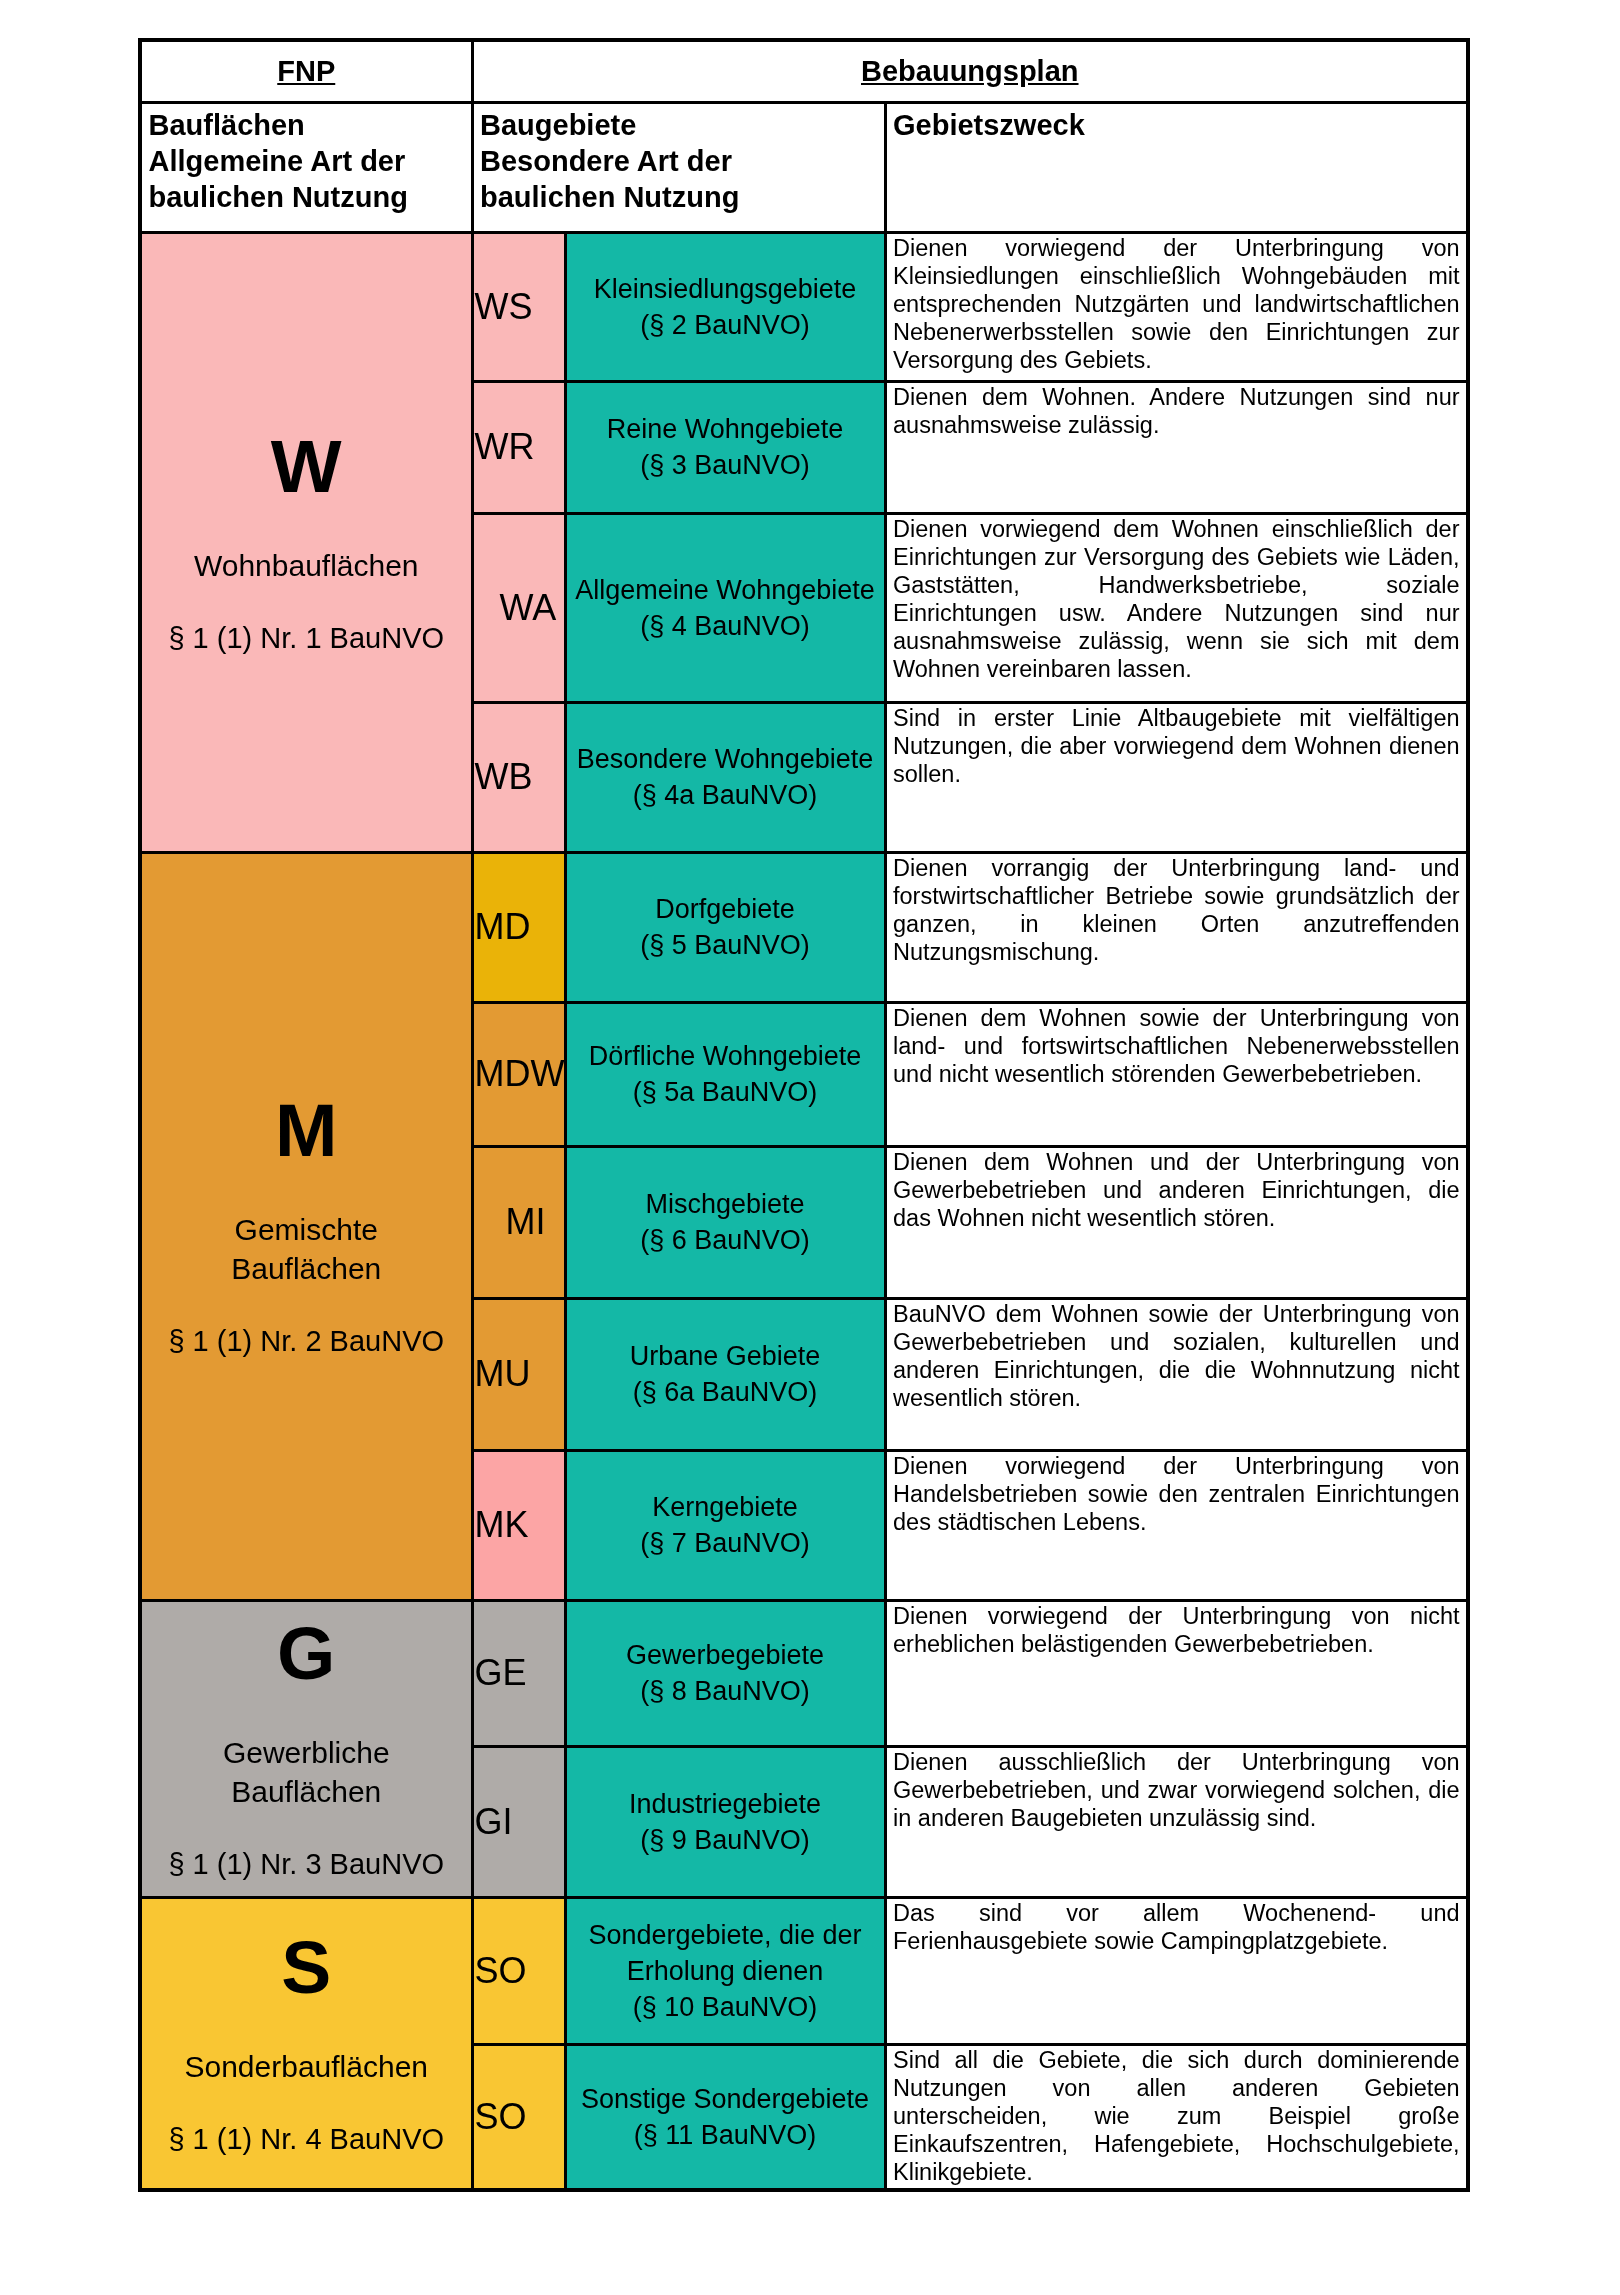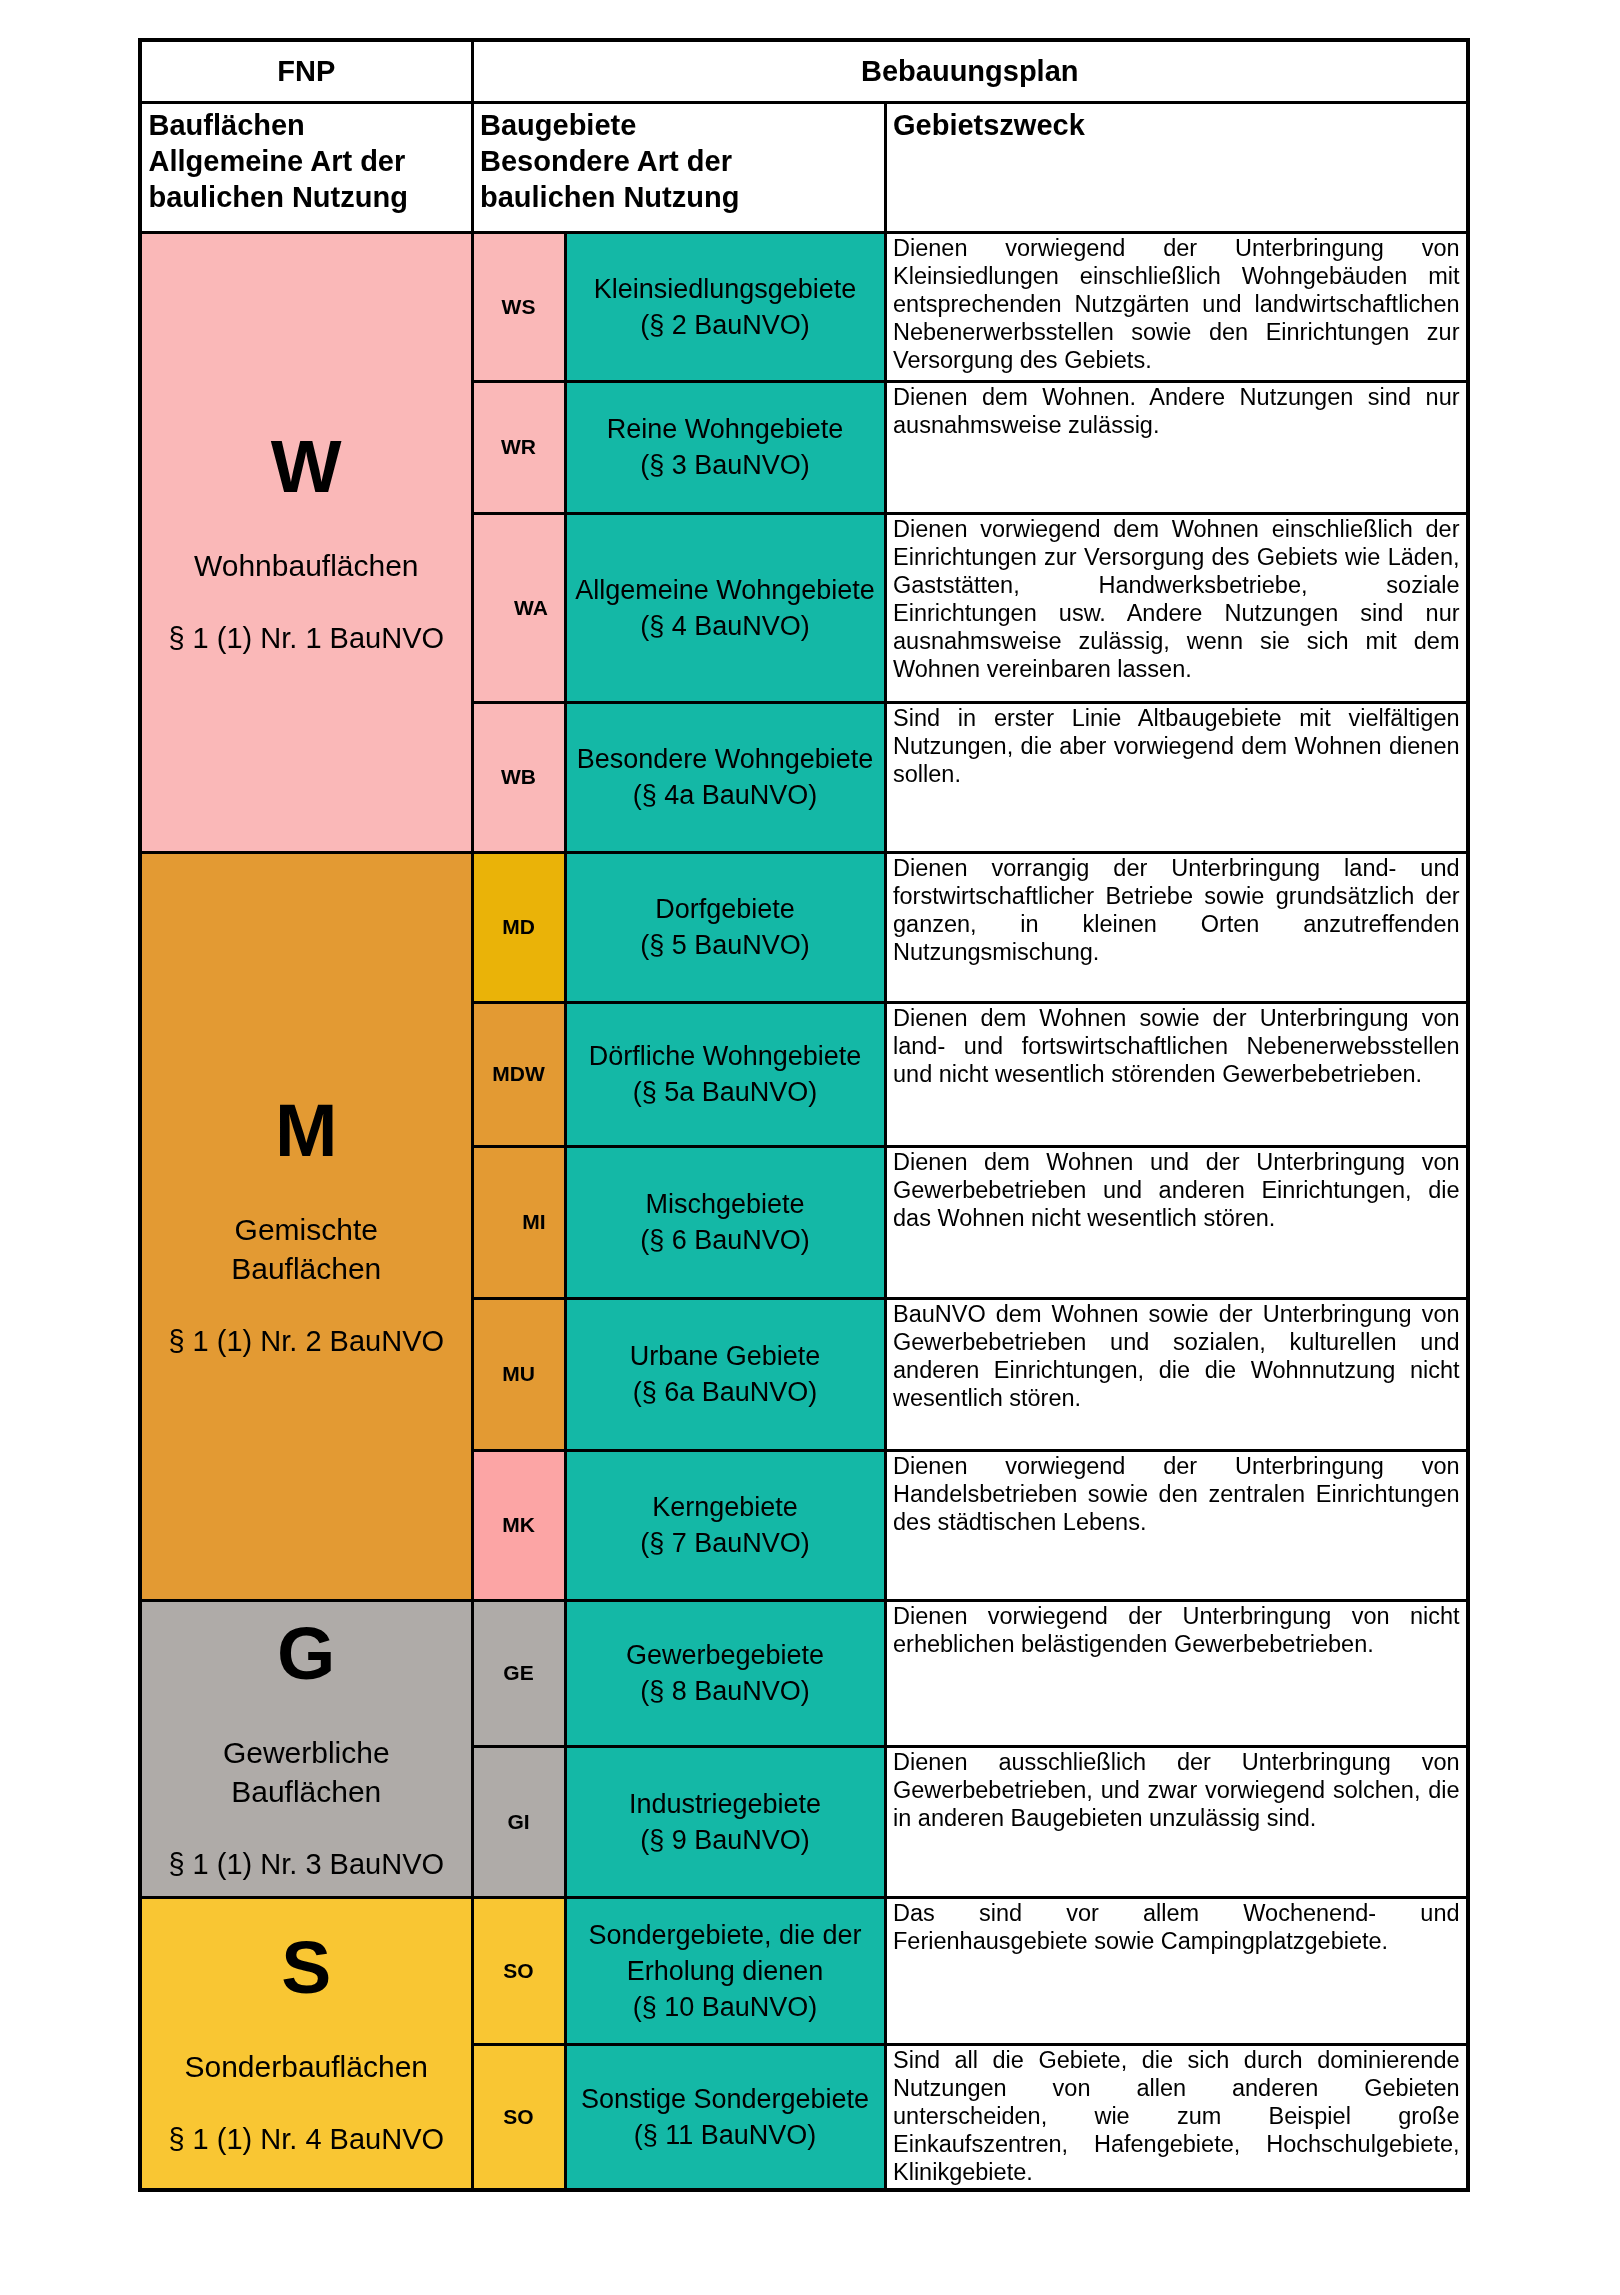--- a/index.html
+++ b/index.html
@@ -32,20 +32,21 @@
   col.c-code   { width: 93px; }
   col.c-name   { width: 320px; }
   col.c-zweck  { width: 583px; }
 
   
   td.head-main {
     font-size: 29px;
     font-weight: bold;
     text-align: center;
     vertical-align: middle;
+    text-decoration: underline;
   }
   
   td.head-sub {
     font-size: 29px;
     font-weight: bold;
     text-align: left;
     vertical-align: top;
     padding: 3.2px 6.5px;
     line-height: 36px;
     white-space: pre-line;
@@ -69,23 +70,23 @@
     white-space: pre-line;
     margin-bottom: 36px;
   }
   .g-ref {
     font-size: 29px;
     line-height: 1.2;
   }
 
   
   td.code-cell {
-    font-size: 21px;
-    font-weight: bold;
-    text-align: center;
+    font-size: 36px;
+    font-weight: normal;
+    text-align: left;
     vertical-align: middle;
   }
 
   
   td.name-cell {
     background: #14b8a6;
     font-size: 27px;
     line-height: 36px;
     text-align: center;
     vertical-align: middle;

